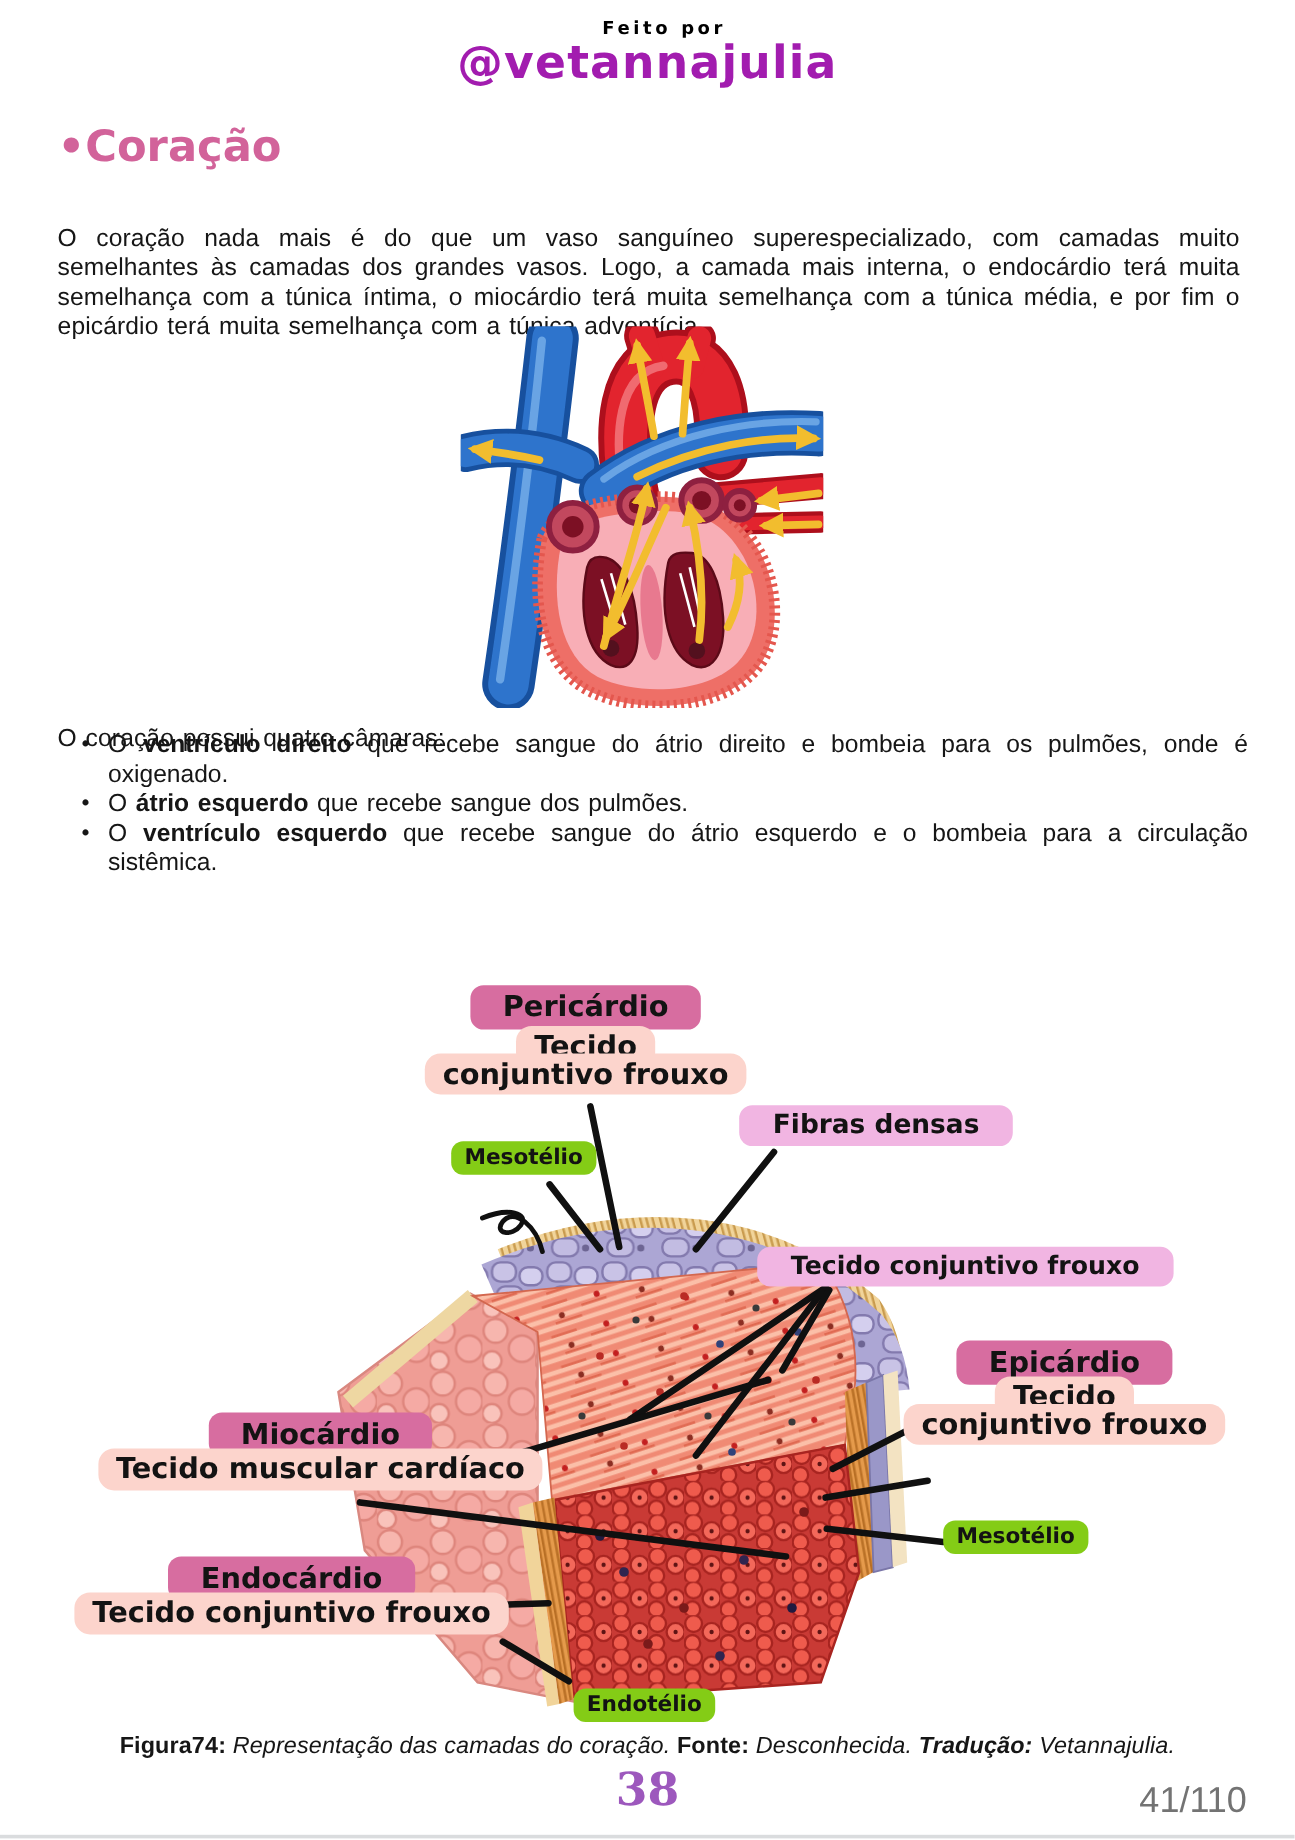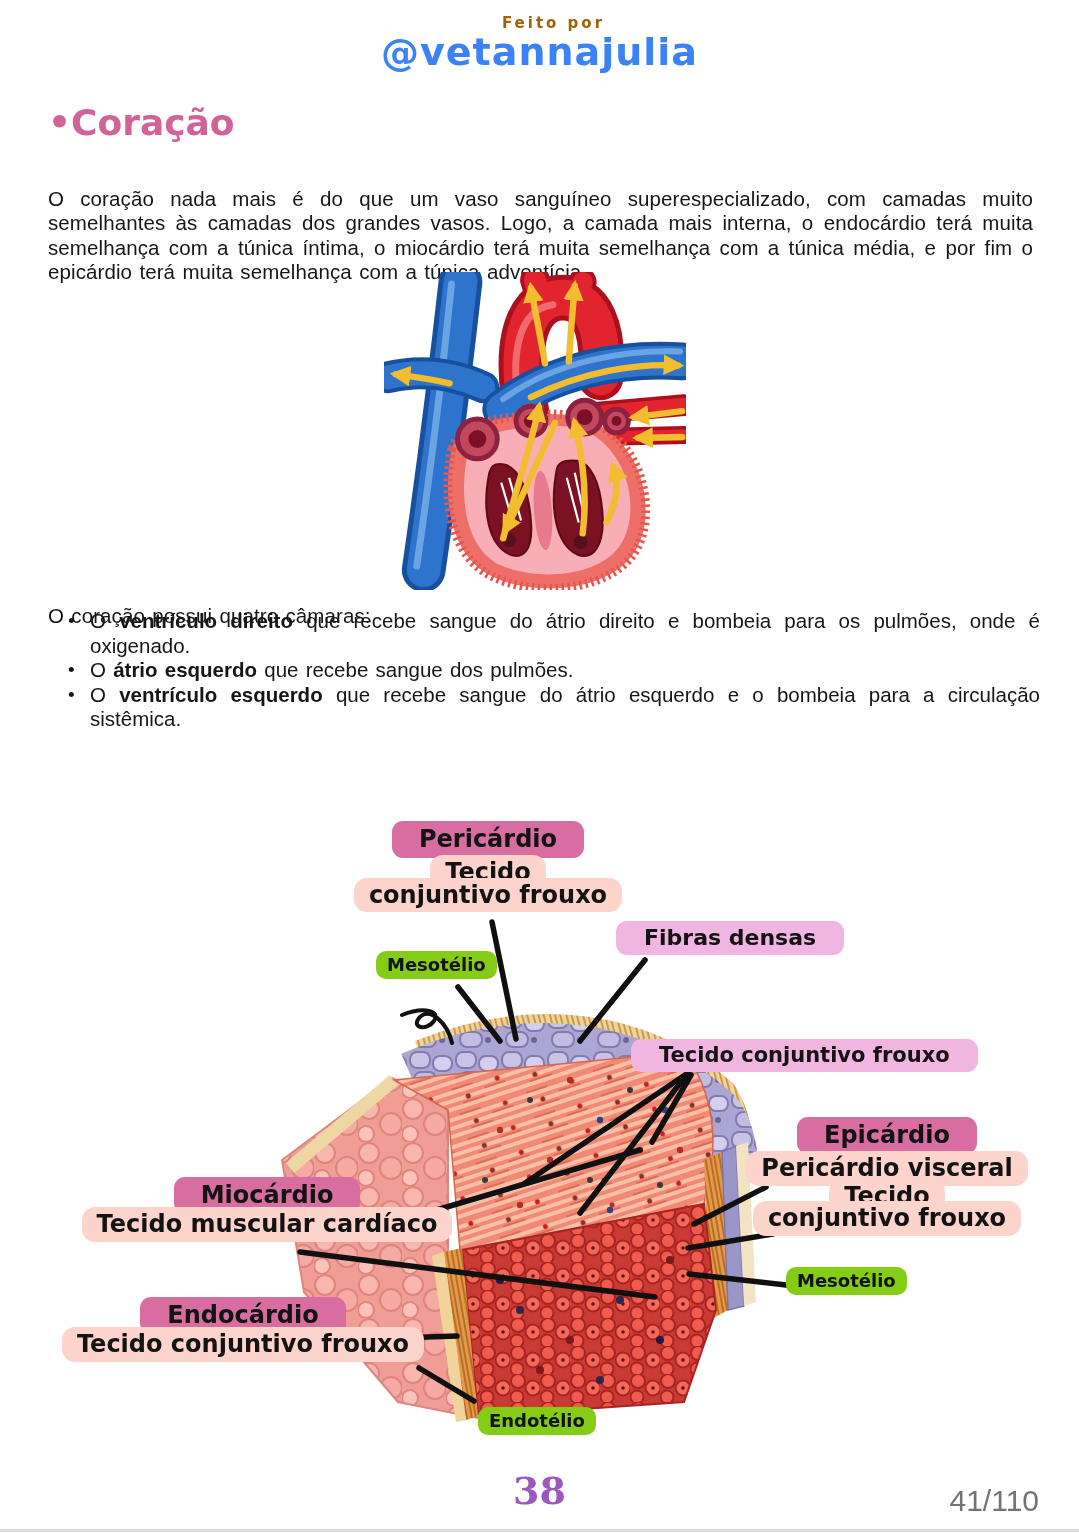--- a/index.html
+++ b/index.html
@@ -1,21 +1,21 @@
 <!DOCTYPE html>
 <html><head>
 <meta charset="utf-8">
 <style>
   html,body{margin:0;padding:0;background:#fff;}
   #page{position:relative;width:1079px;height:1533px;margin:0 auto;background:#ffffff;
         font-family:"Liberation Sans",sans-serif;color:#161616;overflow:hidden;}
   
   .hdr{position:absolute;top:14px;left:0;width:100%;text-align:center;}
-  .hdr-small{font-family:"DejaVu Sans",sans-serif;font-weight:800;font-size:15px;letter-spacing:3px;color:#a16207;padding-left:28px;}
-  .hdr-handle{font-family:"DejaVu Sans",sans-serif;font-weight:800;font-size:38px;letter-spacing:1px;color:#3b82f6;margin-top:-2px;}
+  .hdr-small{font-family:"DejaVu Sans",sans-serif;font-weight:800;font-size:15px;letter-spacing:3px;color:#000000;padding-left:28px;}
+  .hdr-handle{font-family:"DejaVu Sans",sans-serif;font-weight:800;font-size:38px;letter-spacing:1px;color:#a21caf;margin-top:-2px;}
   
   .h-pink{position:absolute;left:48px;font-family:"DejaVu Sans",sans-serif;font-weight:800;color:#d2639a;margin:0;}
   #h1{top:102px;font-size:36px;}
   #h2{top:752px;font-size:38px;font-style:italic;letter-spacing:.5px;}
   
   .body-txt{position:absolute;left:48px;width:985px;font-size:20.5px;line-height:24.5px;
             text-align:justify;letter-spacing:.1px;word-spacing:1.5px;}
   #para1{top:166px;}
   #chambers-intro{top:583px;width:990px;}
   #chambers-list{position:absolute;left:48px;top:609px;width:992px;margin:0;padding:0;list-style:none;
@@ -266,37 +266,39 @@
       <span class="badge bg-salmon ovl1">Tecido</span>
       <span class="badge bg-salmon ovl2">conjuntivo frouxo</span>
     </div>
 
     <span class="badge bg-violet" style="left:616px;top:106px;font-size:22px;">Fibras densas</span>
     <span class="badge bg-light" style="left:376px;top:136px;">Mesotélio</span>
     <span class="badge bg-violet" style="left:631px;top:224px;">Tecido conjuntivo frouxo</span>
 
     <div class="stack" style="left:758px;top:302px;width:258px;">
       <span class="badge bg-dark">Epicárdio</span>
-      <span class="badge bg-salmon ovl1">Pericárdio visceral</span>
       <span class="badge bg-salmon ovl3">Tecido</span>
       <span class="badge bg-salmon ovl2">conjuntivo frouxo</span>
     </div>
 
     <span class="badge bg-light" style="left:786px;top:452px;">Mesotélio</span>
 
     <div class="stack" style="left:100px;top:362px;width:334px;">
       <span class="badge bg-dark">Miocárdio</span>
       <span class="badge bg-salmon ovl3">Tecido muscular cardíaco</span>
     </div>
 
     <div class="stack" style="left:88px;top:482px;width:310px;">
       <span class="badge bg-dark">Endocárdio</span>
       <span class="badge bg-salmon ovl3">Tecido conjuntivo frouxo</span>
     </div>
 
     <span class="badge bg-light" style="left:478px;top:592px;">Endotélio</span>
   </div>
 
+  <p id="caption">
+    <span class="cap-b">Figura74:</span><span class="cap-i"> Representação das camadas do coração. </span><span class="cap-b">Fonte:</span><span class="cap-i"> Desconhecida. </span><span class="cap-bi">Tradução:</span><span class="cap-i"> Vetannajulia.</span>
+  </p>
 
   <div id="pgnum">38</div>
   <div id="viewerpg">41/110</div>
   <div id="bottomline"></div>
 </div>
 
 </body></html>

